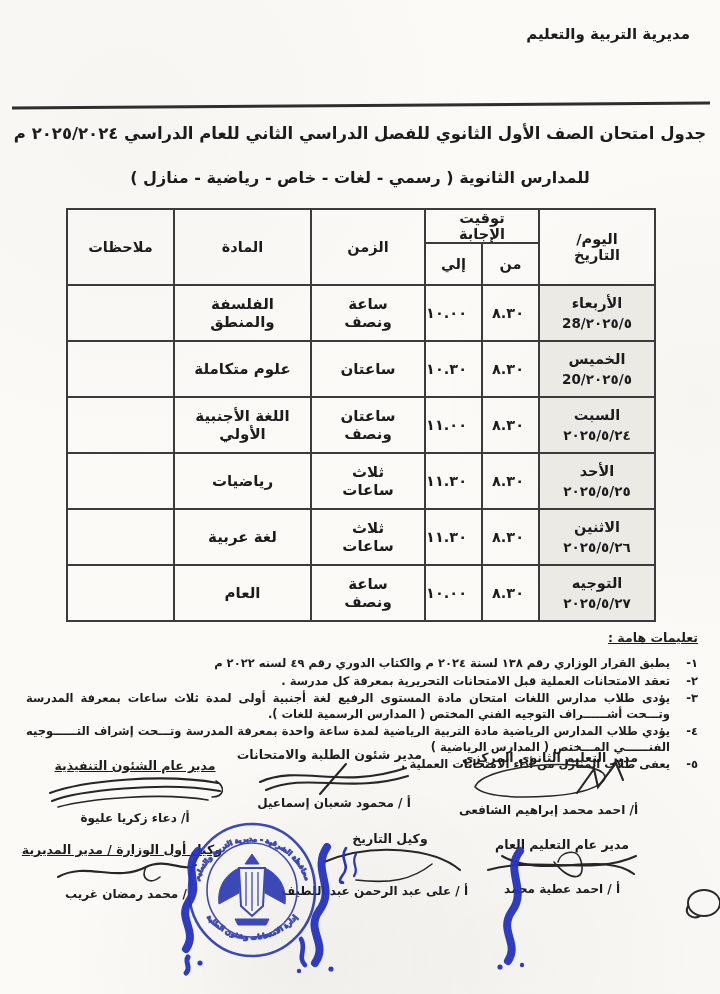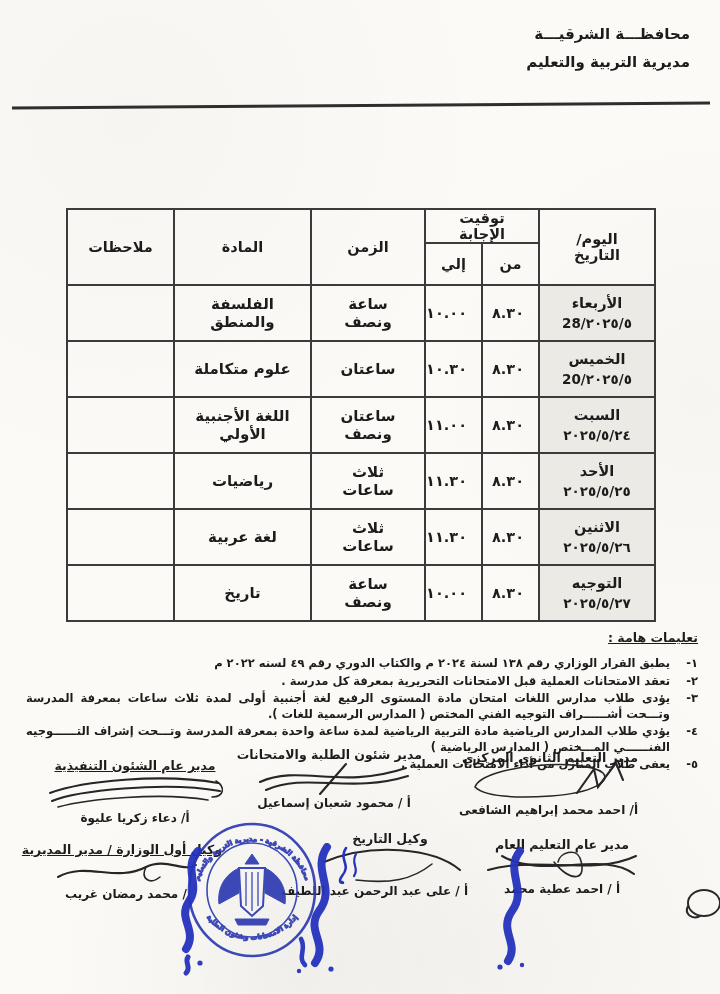--- a/index.html
+++ b/index.html
@@ -60,25 +60,26 @@
   .bm-2 { left:291px; top:843px; }
   .bm-3 { left:488px; top:845px; }
   .loop-right { position:absolute; left:681px; top:886px; z-index:1; }
 </style>
 </head>
 <body>
 
 <div class="page">
 
   <div class="letterhead">
-    <div>محافظـــة الشرقيـــة</div>
     <div>مديرية التربية والتعليم</div>
   </div>
   <div class="rule"></div>
 
+  <div class="title1">جدول امتحان الصف الأول الثانوي للفصل الدراسي الثاني للعام الدراسي ٢٠٢٥/٢٠٢٤ م</div>
+  <div class="title2">للمدارس الثانوية ( رسمي - لغات - خاص - رياضية - منازل )</div>
 
   <table class="exam">
     <colgroup>
       <col style="width:116px">
         <col style="width:57px">
         <col style="width:57px">
       <col style="width:114px">
         <col style="width:137px">
         <col style="width:107px">
     </colgroup>
@@ -152,21 +153,21 @@
         <td class="c-val"></td>
       </tr>
       <tr>
         <td class="c-val c-date">
             <div class="day">التوجيه</div>
             <div>٢٠٢٥/٥/٢٧</div>
           </td>
         <td class="c-val c-time">٨.٣٠</td>
         <td class="c-val c-time">١٠.٠٠</td>
         <td class="c-val">ساعة ونصف</td>
-        <td class="c-val">تاريخ</td>
+        <td class="c-val">العام</td>
         <td class="c-val"></td>
       </tr>
     </tbody>
   </table>
 
   <div class="instructions">
     <div class="instr-head">تعليمات هامة :</div>
     <div class="instr-item">
       <span class="instr-num">١-</span>
       <span class="instr-text">يطبق القرار الوزاري رقم ١٣٨ لسنة ٢٠٢٤ م والكتاب الدوري رقم ٤٩ لسنه ٢٠٢٢ م</span>

